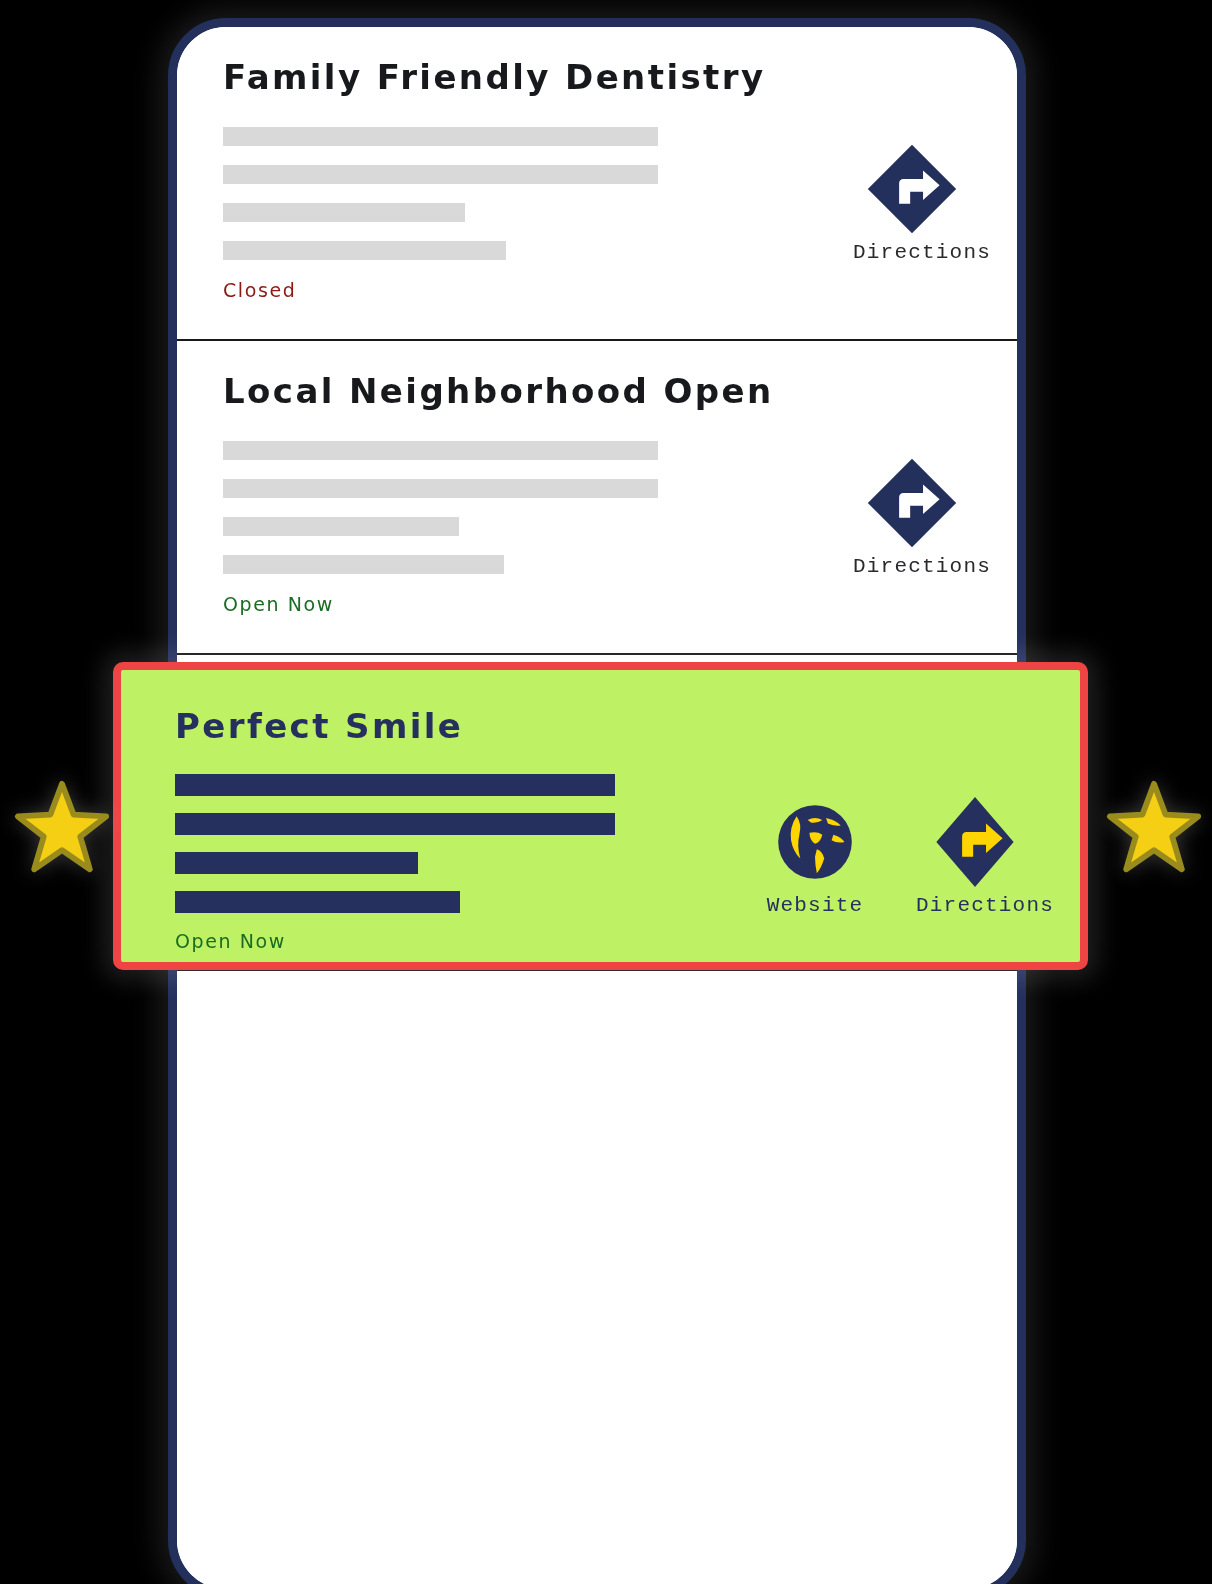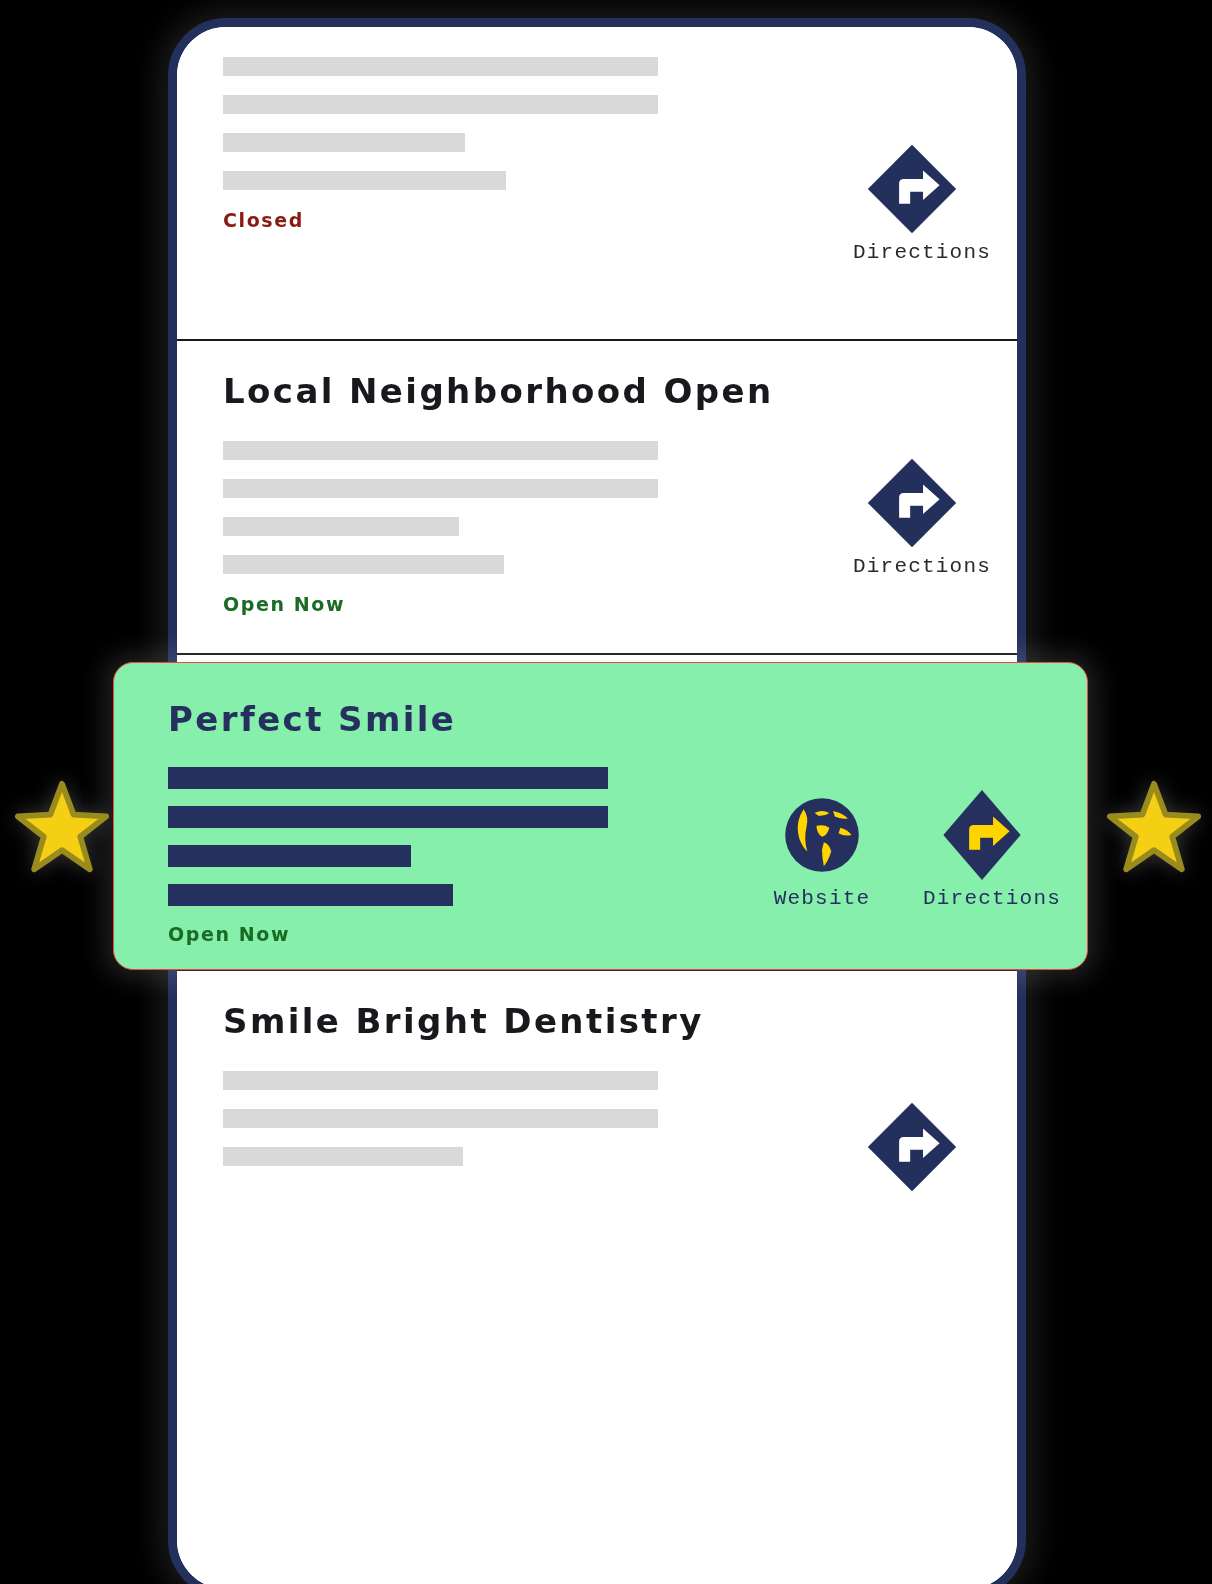--- a/index.html
+++ b/index.html
@@ -59,21 +59,21 @@
   .bars { margin: 0; }
   .bar {
     height: 19px;
     background: #d9d9d9;
     margin-bottom: 19px;
   }
 
   .status {
     font-family: "DejaVu Sans", sans-serif;
     font-size: 19px;
-    font-weight: bold;
+    font-weight: normal;
     letter-spacing: 1.6px;
     margin-top: 4px;
   }
   .status.closed { color: #8b1a12; }
   .status.open { color: #1a6b23; }
 
   
   .actions {
     position: absolute;
     right: 46px;
@@ -107,23 +107,23 @@
     position: absolute;
     left: 113px;
     top: 662px;
     width: 975px;
     height: 308px;
     z-index: 40;
   }
   .featured {
     position: absolute;
     inset: 0;
-    background: #86efac;
-    border: 1px solid #ef4444;
-    border-radius: 20px;
+    background: #bef264;
+    border: 8px solid #ef4444;
+    border-radius: 10px;
     box-sizing: border-box;
     box-shadow: 0 0 24px 10px rgba(255,255,255,0.12);
     padding: 36px 54px 0 54px;
   }
   .featured-title {
     font-family: "DejaVu Sans", sans-serif;
     font-weight: bold;
     font-size: 34px;
     letter-spacing: 2.4px;
     color: #26305e;
@@ -154,20 +154,21 @@
   .star svg { display: block; width: 96px; height: 96px;
               filter: drop-shadow(0 0 10px rgba(255,255,255,0.22)); }
 </style>
 </head>
 <body>
 
 <div class="phone-frame">
   <div class="screen">
 
     <div class="listing">
+      <div class="listing-title">Family Friendly Dentistry</div>
       <div class="bars">
         <div class="bar" style="width:435px"></div>
         <div class="bar" style="width:435px"></div>
         <div class="bar" style="width:242px"></div>
         <div class="bar" style="width:283px"></div>
       </div>
       <div class="status closed">Closed</div>
       <div class="actions">
         <div class="action">
           <div class="diamond">
@@ -218,38 +219,20 @@
             <svg viewBox="0 0 100 100" xmlns="http://www.w3.org/2000/svg">
               <path d="M50 2 L98 50 L50 98 L2 50 Z" fill="#23305c"></path>
               <path d="M36 66 L36 44 Q36 39 41 39 L62 39 L62 30 L80 46 L62 62 L62 53 L48 53 L48 66 Z" fill="#ffffff"></path>
             </svg>
           </div>
           <div class="action-label">Directions</div>
         </div>
       </div>
     </div>
 
-    <div class="listing last" style="height:300px">
-      <div class="listing-title">Smile Bright Dentistry</div>
-      <div class="bars">
-        <div class="bar" style="width:435px"></div>
-        <div class="bar" style="width:435px"></div>
-        <div class="bar" style="width:240px"></div>
-      </div>
-      <div class="actions" style="top:130px">
-        <div class="action">
-          <div class="diamond">
-            <svg viewBox="0 0 100 100" xmlns="http://www.w3.org/2000/svg">
-              <path d="M50 2 L98 50 L50 98 L2 50 Z" fill="#23305c"></path>
-              <path d="M36 66 L36 44 Q36 39 41 39 L62 39 L62 30 L80 46 L62 62 L62 53 L48 53 L48 66 Z" fill="#ffffff"></path>
-            </svg>
-          </div>
-        </div>
-      </div>
-    </div>
 
   </div>
 </div>
 
 <div class="featured-wrap">
   <div class="featured">
     <div class="featured-title">Perfect Smile</div>
     <div class="bars">
       <div class="bar" style="width:440px"></div>
       <div class="bar" style="width:440px"></div>

